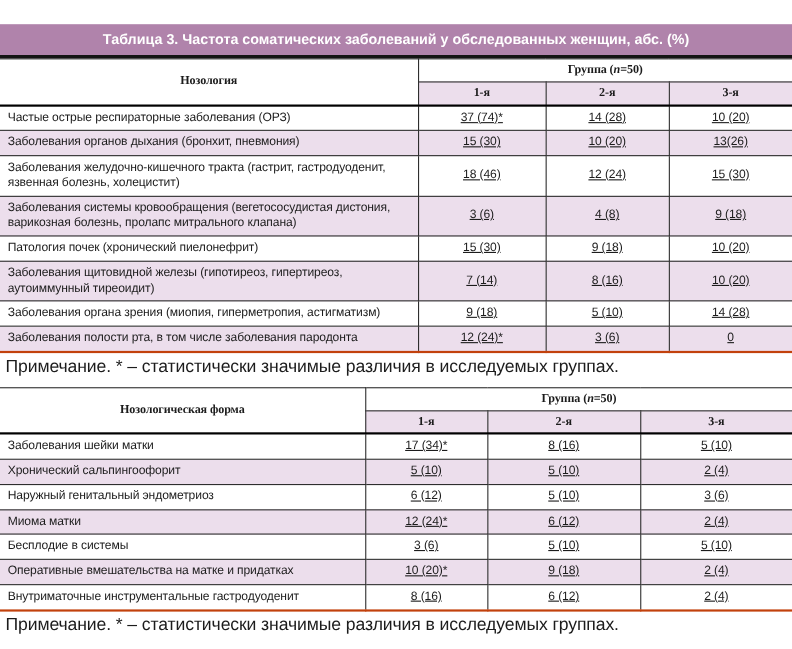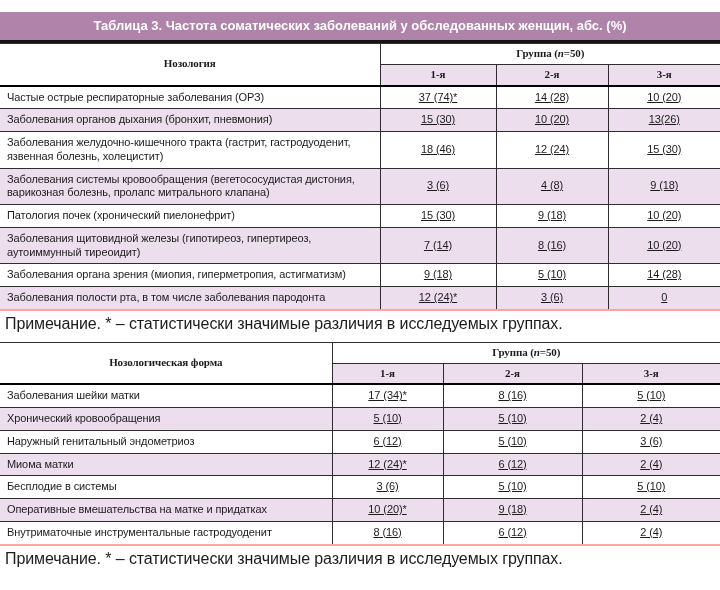--- a/index.html
+++ b/index.html
@@ -6,21 +6,21 @@
     margin: 0;
     padding: 0;
     background: #ffffff;
     width: 720px;
     height: 590px;
     overflow: hidden;
     font-family: "Liberation Sans", sans-serif;
     color: var(--text, #1c1c1c);
   }
   .page {
-    padding-top: 12px;
+    padding-top: 22px;
     width: 720px;
   }
   .tblock {
     margin-bottom: 9px;
   }
   .title-bar {
     background: var(--accent, #b083ab);
     color: var(--title-text, #ffffff);
     font-weight: bold;
     font-size: 13px;
@@ -44,21 +44,21 @@
     border: 1px solid #2e2e2e;
     padding: 4px 6px;
     line-height: 1.25;
     letter-spacing: -0.1px;
     vertical-align: middle;
   }
   th { font-weight: bold; text-align: center; padding: 3px 4px; font-family: Liberation Serif, serif; }
   tr > th:first-child, tr > td:first-child { border-left: none; }
   tr > th:last-child,  tr > td:last-child  { border-right: none; }
   thead { border-bottom: 2px solid #000; }
-  tbody { border-bottom: 2px solid #fca5a5; }
+  tbody { border-bottom: 2px solid #c2410c; }
   thead tr.subhead th { background: var(--row-shade, #ecdeec); }
   tbody tr:nth-child(even) { background: var(--row-shade, #ecdeec); }
   td.label { text-align: left; padding: 4px 8px 4px 7px; }
   td.value { text-align: center; text-decoration: underline; }
   .note {
     font-size: 16px;
     padding: 4px 6px 0 5px;
     letter-spacing: -0.1px;
   }
   i { font-style: italic; }
@@ -164,21 +164,21 @@
         </tr>
       </thead>
       <tbody>
           <tr>
             <td class="label">Заболевания шейки матки</td>
             <td class="value">17 (34)*</td>
             <td class="value">8 (16)</td>
             <td class="value">5 (10)</td>
           </tr>
           <tr>
-            <td class="label">Хронический кровообращения</td>
+            <td class="label">Хронический сальпингоофорит</td>
             <td class="value">5 (10)</td>
             <td class="value">5 (10)</td>
             <td class="value">2 (4)</td>
           </tr>
           <tr>
             <td class="label">Наружный генитальный эндометриоз</td>
             <td class="value">6 (12)</td>
             <td class="value">5 (10)</td>
             <td class="value">3 (6)</td>
           </tr>

